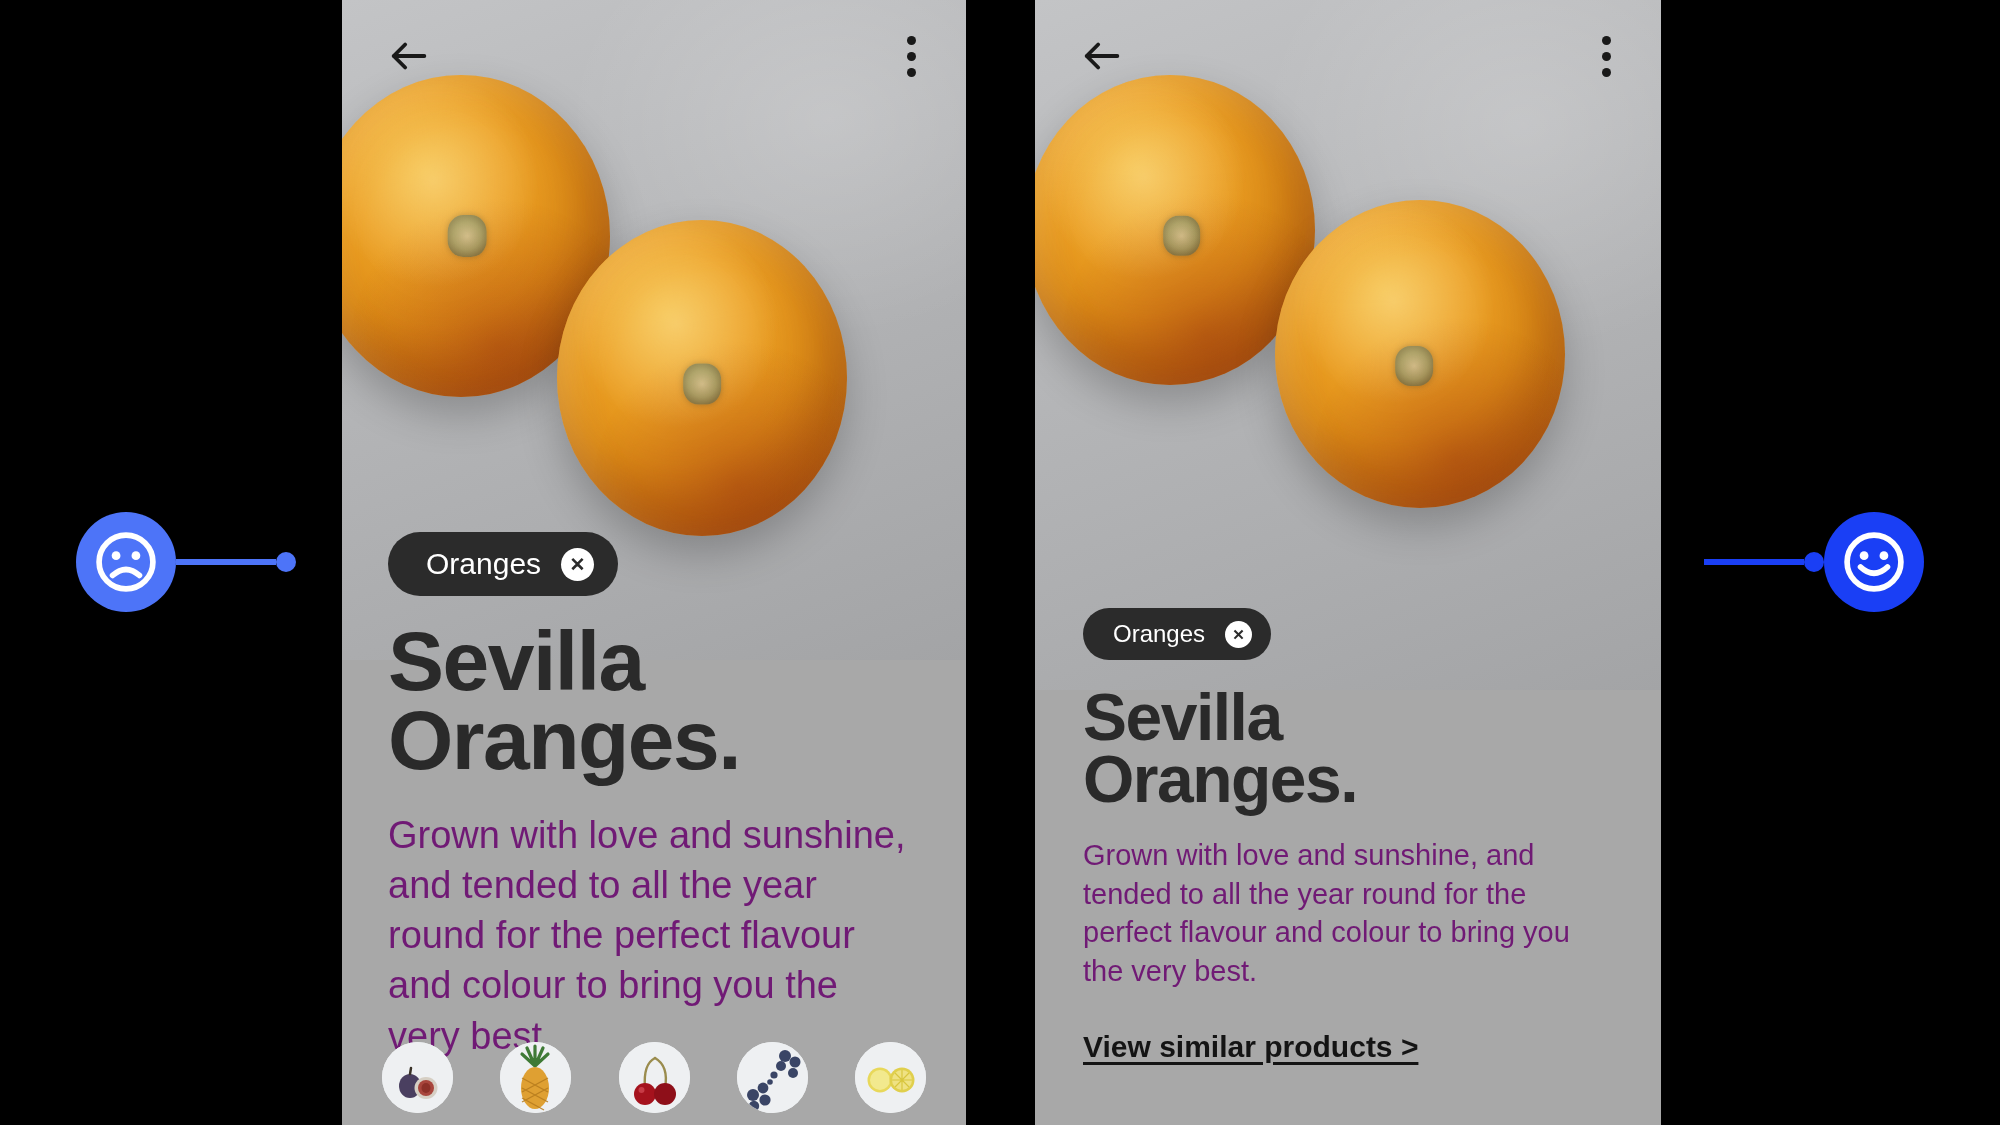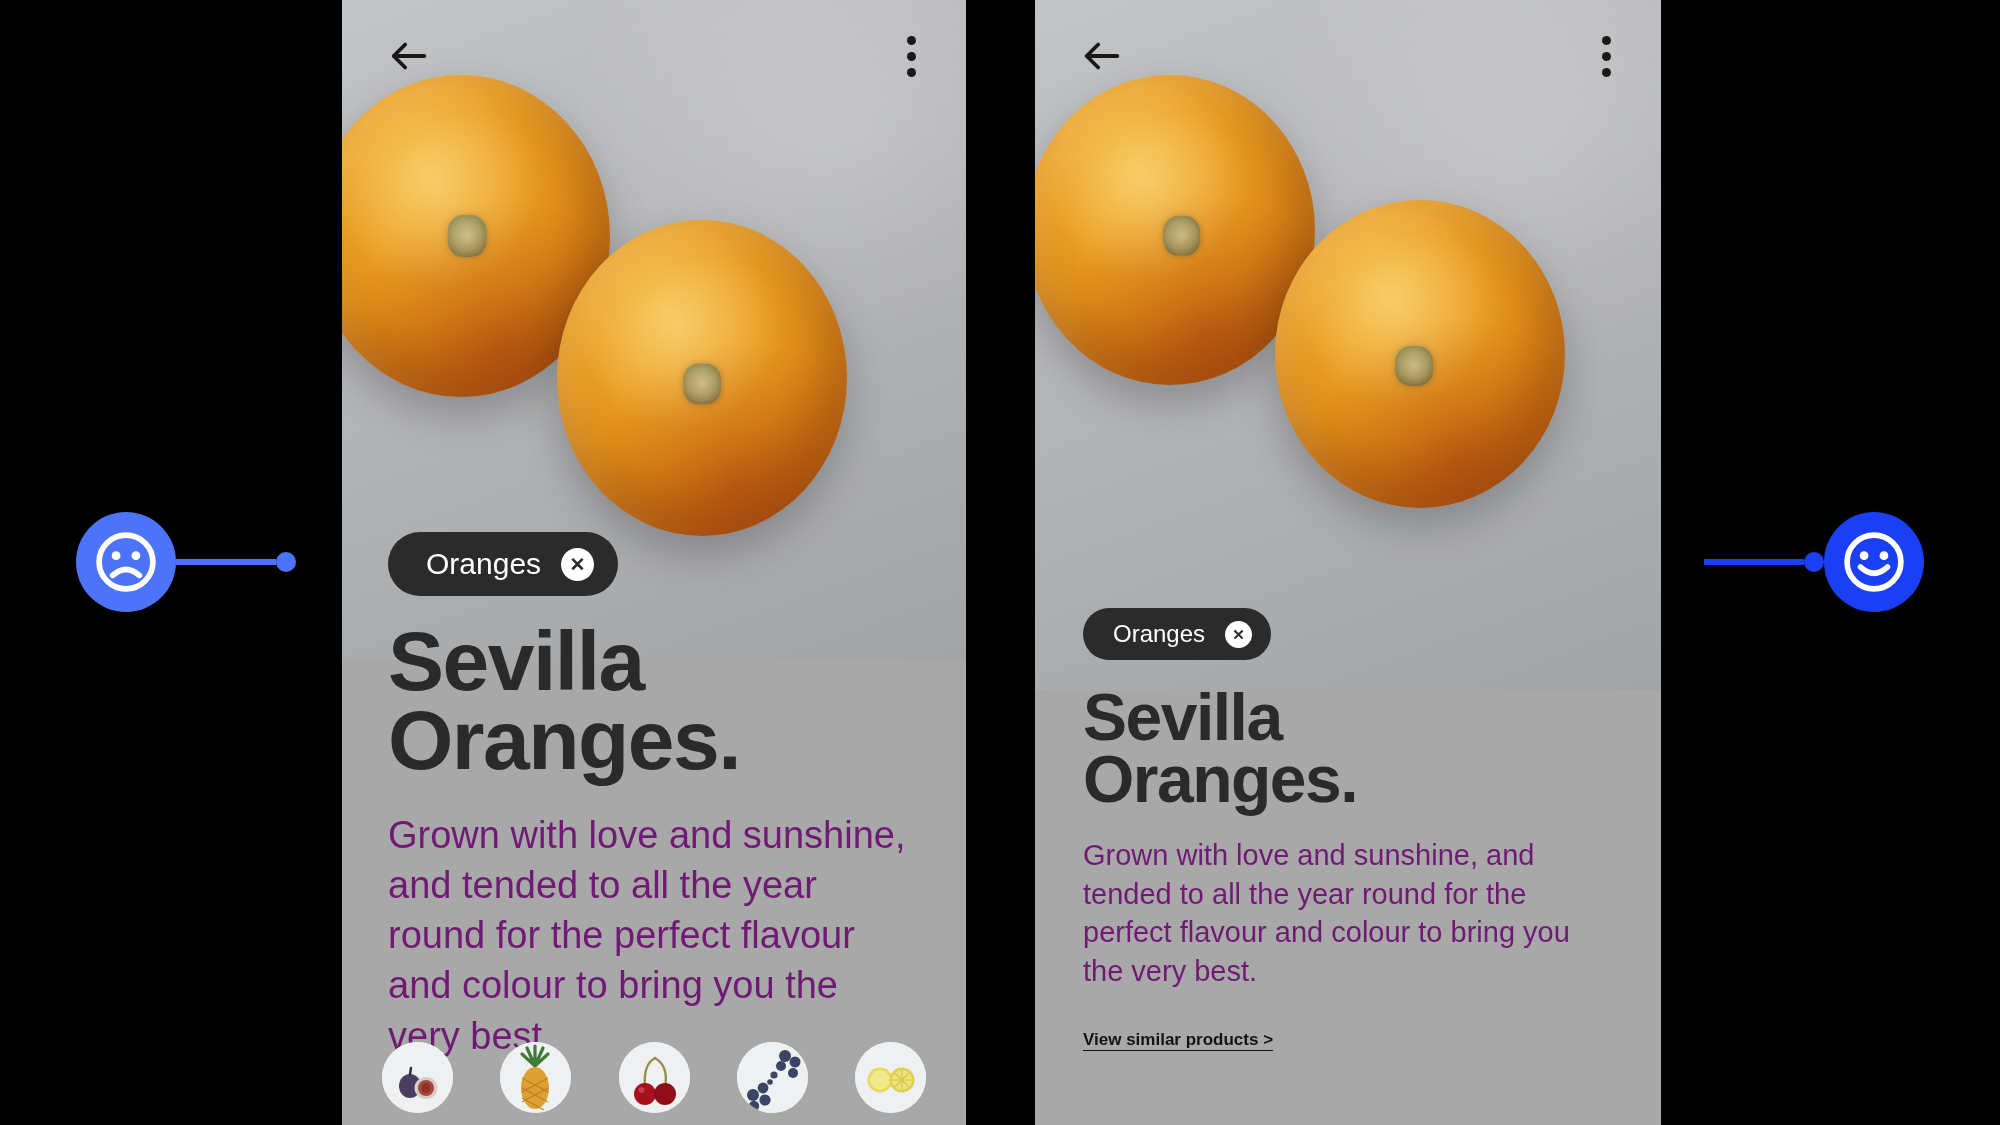--- a/index.html
+++ b/index.html
@@ -109,21 +109,21 @@
   .headline { color:#2a2a2a; font-weight:bold; letter-spacing:-1.5px; }
   .panel.a .headline { font-size:84px; line-height:0.94; margin-top:26px; }
   .panel.b .headline { font-size:66px; line-height:0.94; margin-top:26px; }
 
   .body-text { color:#701a75; }
   .panel.a .body-text { font-size:38px; line-height:1.32; margin-top:30px; }
   .panel.b .body-text { font-size:29px; line-height:1.33; margin-top:26px; }
 
   .similar-link {
     display:inline-block; margin-top:40px;
-    color:#141414; font-size:17px; font-weight:bold;
+    color:#141414; font-size:30px; font-weight:bold;
     text-decoration:underline; text-underline-offset:5px; cursor:pointer;
   }
 
   
   .thumbs {
     position:absolute; left:0; bottom:0; width:100%;
     display:flex; justify-content:space-between;
     padding:0 40px 12px; z-index:5;
   }
   .thumb {

